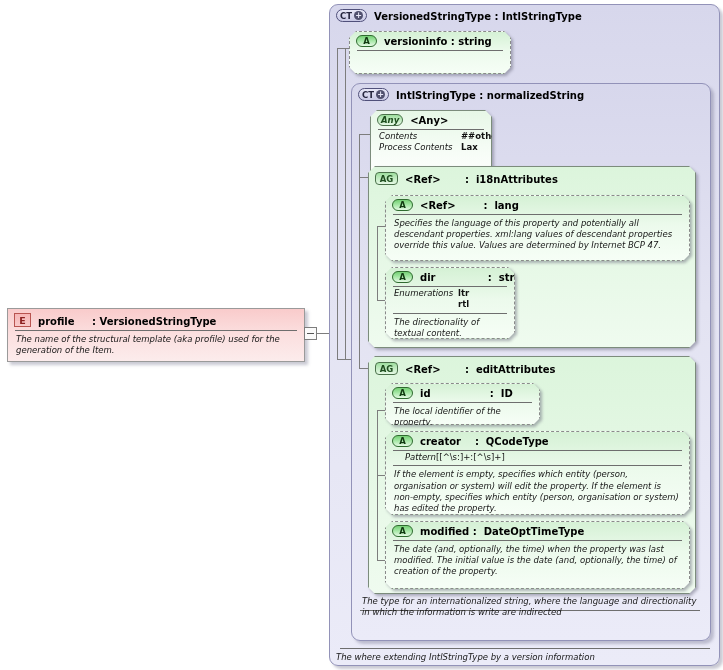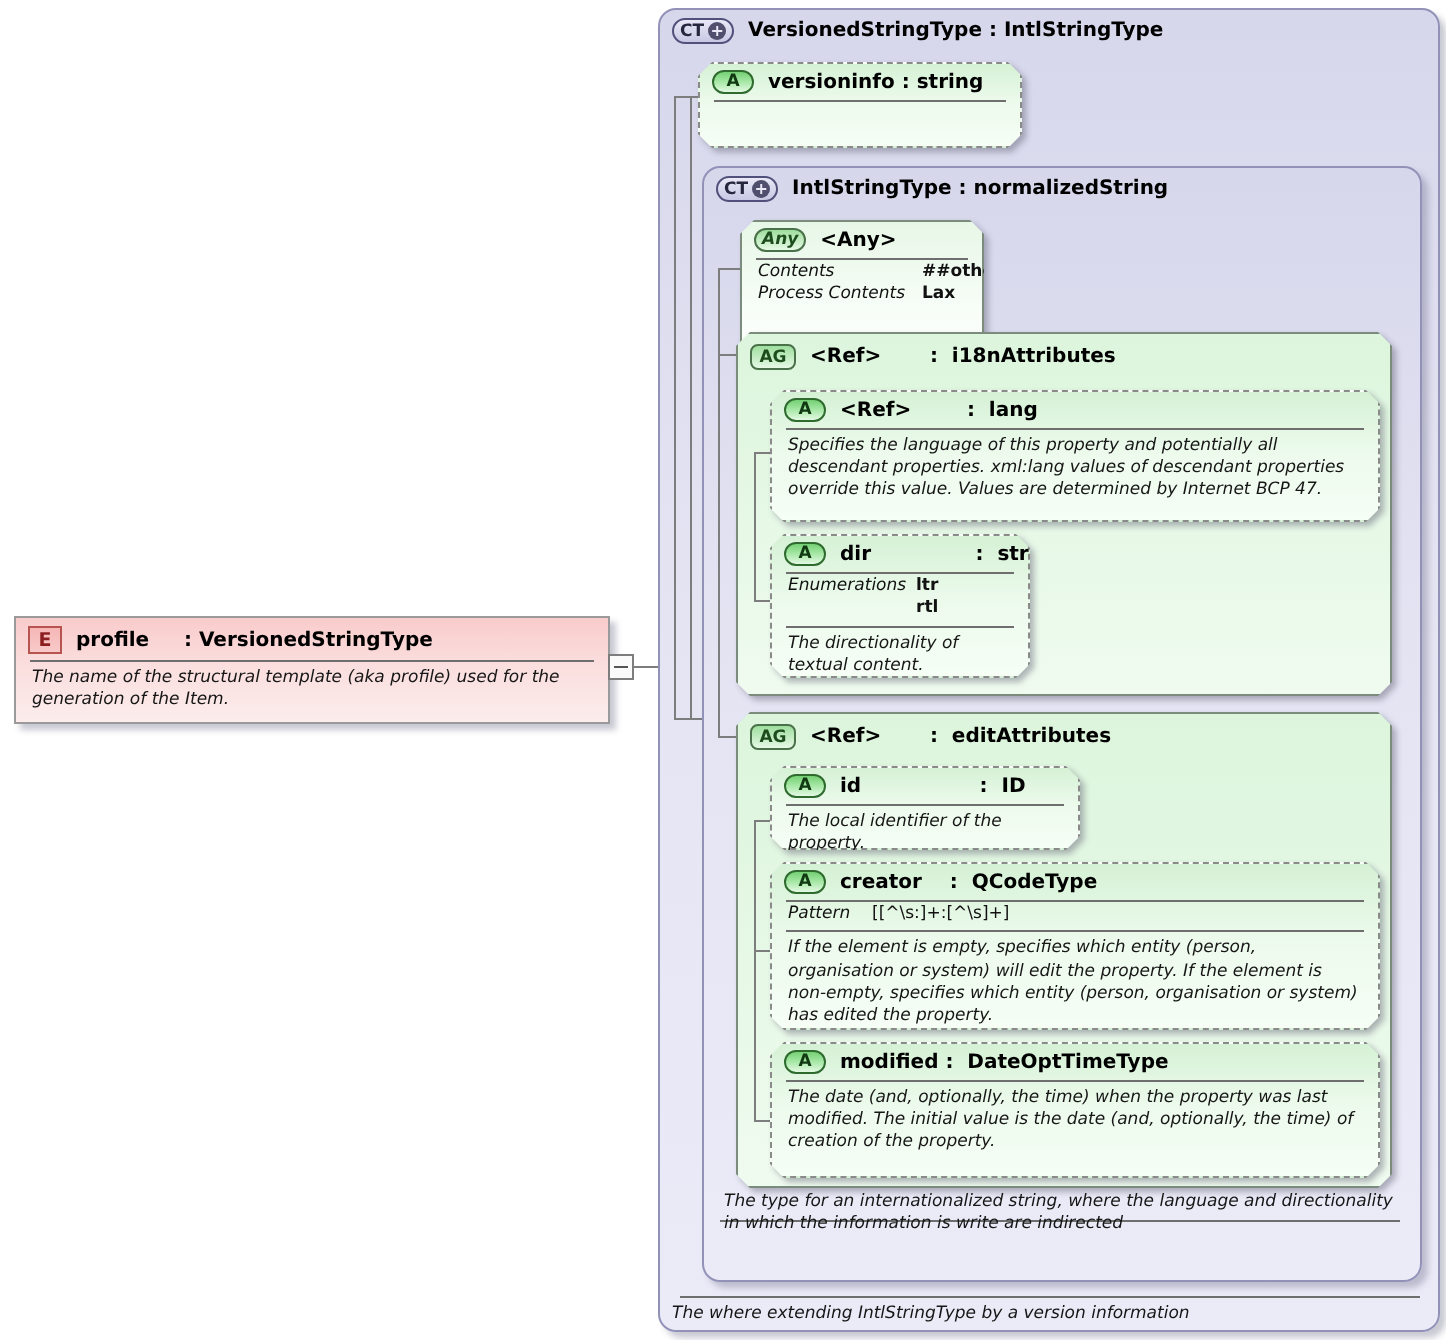--- a/index.html
+++ b/index.html
@@ -15,29 +15,29 @@
         box-shadow:3px 3px 3px rgba(100,100,130,0.35);}
   
   .chwrap{position:absolute;filter:drop-shadow(2px 2px 1.5px rgba(90,90,110,0.45));}
   .chbox{width:100%;height:100%;box-sizing:border-box;
          clip-path:polygon(7px 0,calc(100% - 7px) 0,100% 7px,100% calc(100% - 7px),
                            calc(100% - 7px) 100%,7px 100%,0 calc(100% - 7px),0 7px);}
   .a-box{border:1px dashed #8a8a8a;background:linear-gradient(180deg,#d5f1d5 0%,#ecfaec 45%,#f6fef6 100%);}
   .ag-box{border:1px solid #7c8c7c;background:linear-gradient(180deg,#dcf5dc 0%,#e6f8e6 50%,#effbef 100%);}
   .any-box{border:1px solid #7c8c7c;background:linear-gradient(180deg,#e7f7e7 0%,#f7fdf7 60%,#ffffff 100%);}
   
-  .hdr{display:flex;align-items:center;gap:7px;padding:4px 6px 1px 6px;}
+  .hdr{display:flex;align-items:flex-end;gap:7px;padding:4px 6px 1px 6px;}
   .title{font-size:10px;font-weight:bold;white-space:pre;color:#000;}
   .sep{height:0;border-top:1px solid #6e6e6e;margin:2px 7px 1px 7px;}
   .desc{font-style:italic;font-size:8.5px;line-height:1.32;padding:2px 8px 4px 8px;color:#161616;}
   .kv{display:flex;font-size:8.5px;padding:0 8px;line-height:1.35;}
   .kv .k{font-style:italic;min-width:82px;}
   .kv .v{font-weight:bold;white-space:pre-line;}
   .enum .k{min-width:64px;}
-  .pat .k{min-width:42px;}
+  .pat .k{min-width:42px;text-align:right;}
   .pat .v{font-weight:normal;}
   
   .badge{flex:0 0 auto;display:inline-flex;align-items:center;justify-content:center;box-sizing:border-box;}
   .e-badge{width:17px;height:14px;border:1px solid #b85450;color:#8b1f1f;font-size:9.5px;font-weight:bold;
            background:linear-gradient(#f6b6b6,#f8caca);}
   .ct-badge{gap:2px;padding:1px 3px;height:13px;border:1px solid #50507a;border-radius:7px;
             background:linear-gradient(#e8e8f7,#c8c8e4);font-size:8.5px;font-weight:bold;color:#26263e;}
   .ct-plus{width:9px;height:9px;border-radius:50%;background:#50506e;color:#e8e8f7;font-size:8px;
            line-height:9px;text-align:center;font-weight:bold;}
   .a-badge{width:21px;height:12px;border-radius:6px;border:1px solid #2f6b2f;color:#123a12;font-size:8.5px;font-weight:bold;

